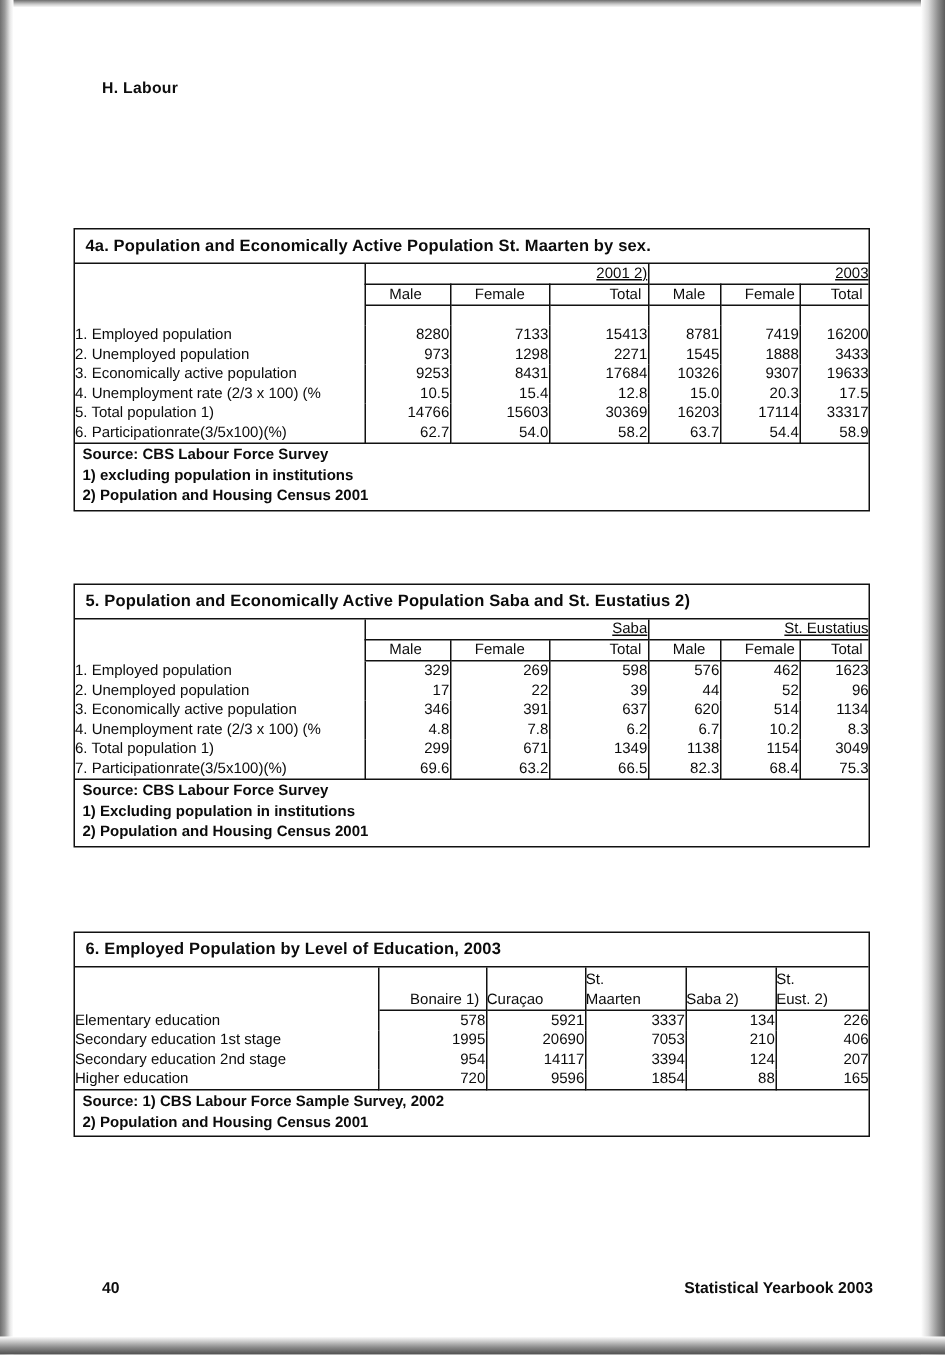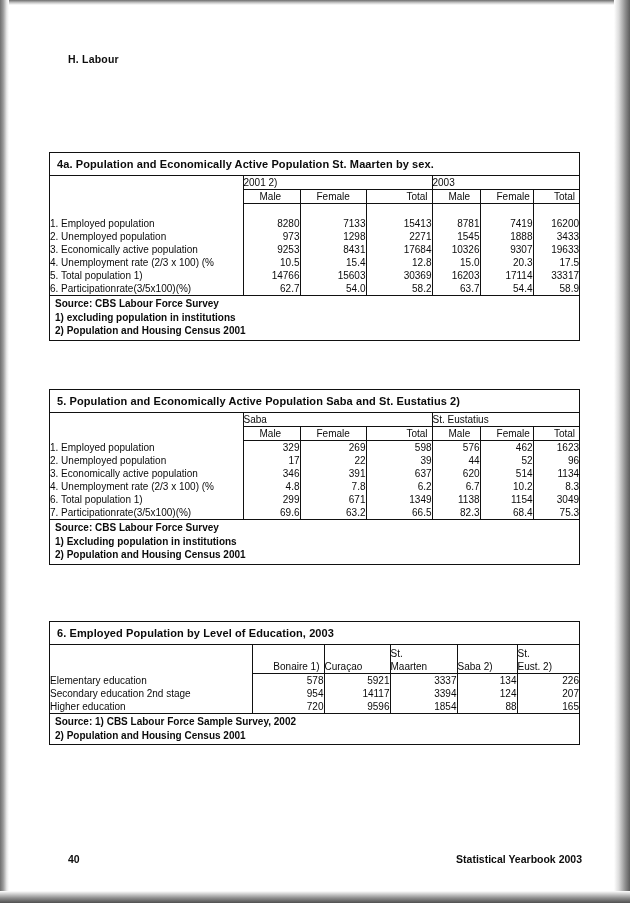--- a/index.html
+++ b/index.html
@@ -87,25 +87,26 @@
     padding: 0;
     font-weight: normal;
     vertical-align: bottom;
     line-height: 13px;
     height: 13px;
   }
   .br { border-right: 1.1px solid #111; }
   .bb { border-bottom: 1.1px solid #111; }
 
   .hdr-group {
-    text-align: left;
+    text-align: right;
     font-weight: bold;
     font-size: 10px;
     height: 15px;
     line-height: 15px;
+    text-decoration: underline;
   }
   .hdr-sub {
     font-weight: bold;
     font-size: 10px;
     height: 14px;
     line-height: 14px;
   }
   .hdr-sub.lft { text-align: left; padding-left: 16px; }
   .hdr-sub.rgt { text-align: right; padding-right: 4px; }
 
@@ -394,20 +395,28 @@
       </tr>
       <tr>
         <td class="rowlabel br">Elementary education</td>
         <td class="num br">578</td>
         <td class="num br">5921</td>
         <td class="num br">3337</td>
         <td class="num br">134</td>
         <td class="num">226</td>
       </tr>
       <tr>
+        <td class="rowlabel br">Secondary education 1st stage</td>
+        <td class="num br">1995</td>
+        <td class="num br">20690</td>
+        <td class="num br">7053</td>
+        <td class="num br">210</td>
+        <td class="num">406</td>
+      </tr>
+      <tr>
         <td class="rowlabel br">Secondary education 2nd stage</td>
         <td class="num br">954</td>
         <td class="num br">14117</td>
         <td class="num br">3394</td>
         <td class="num br">124</td>
         <td class="num">207</td>
       </tr>
       <tr>
         <td class="rowlabel br bb">Higher education</td>
         <td class="num br bb">720</td>

